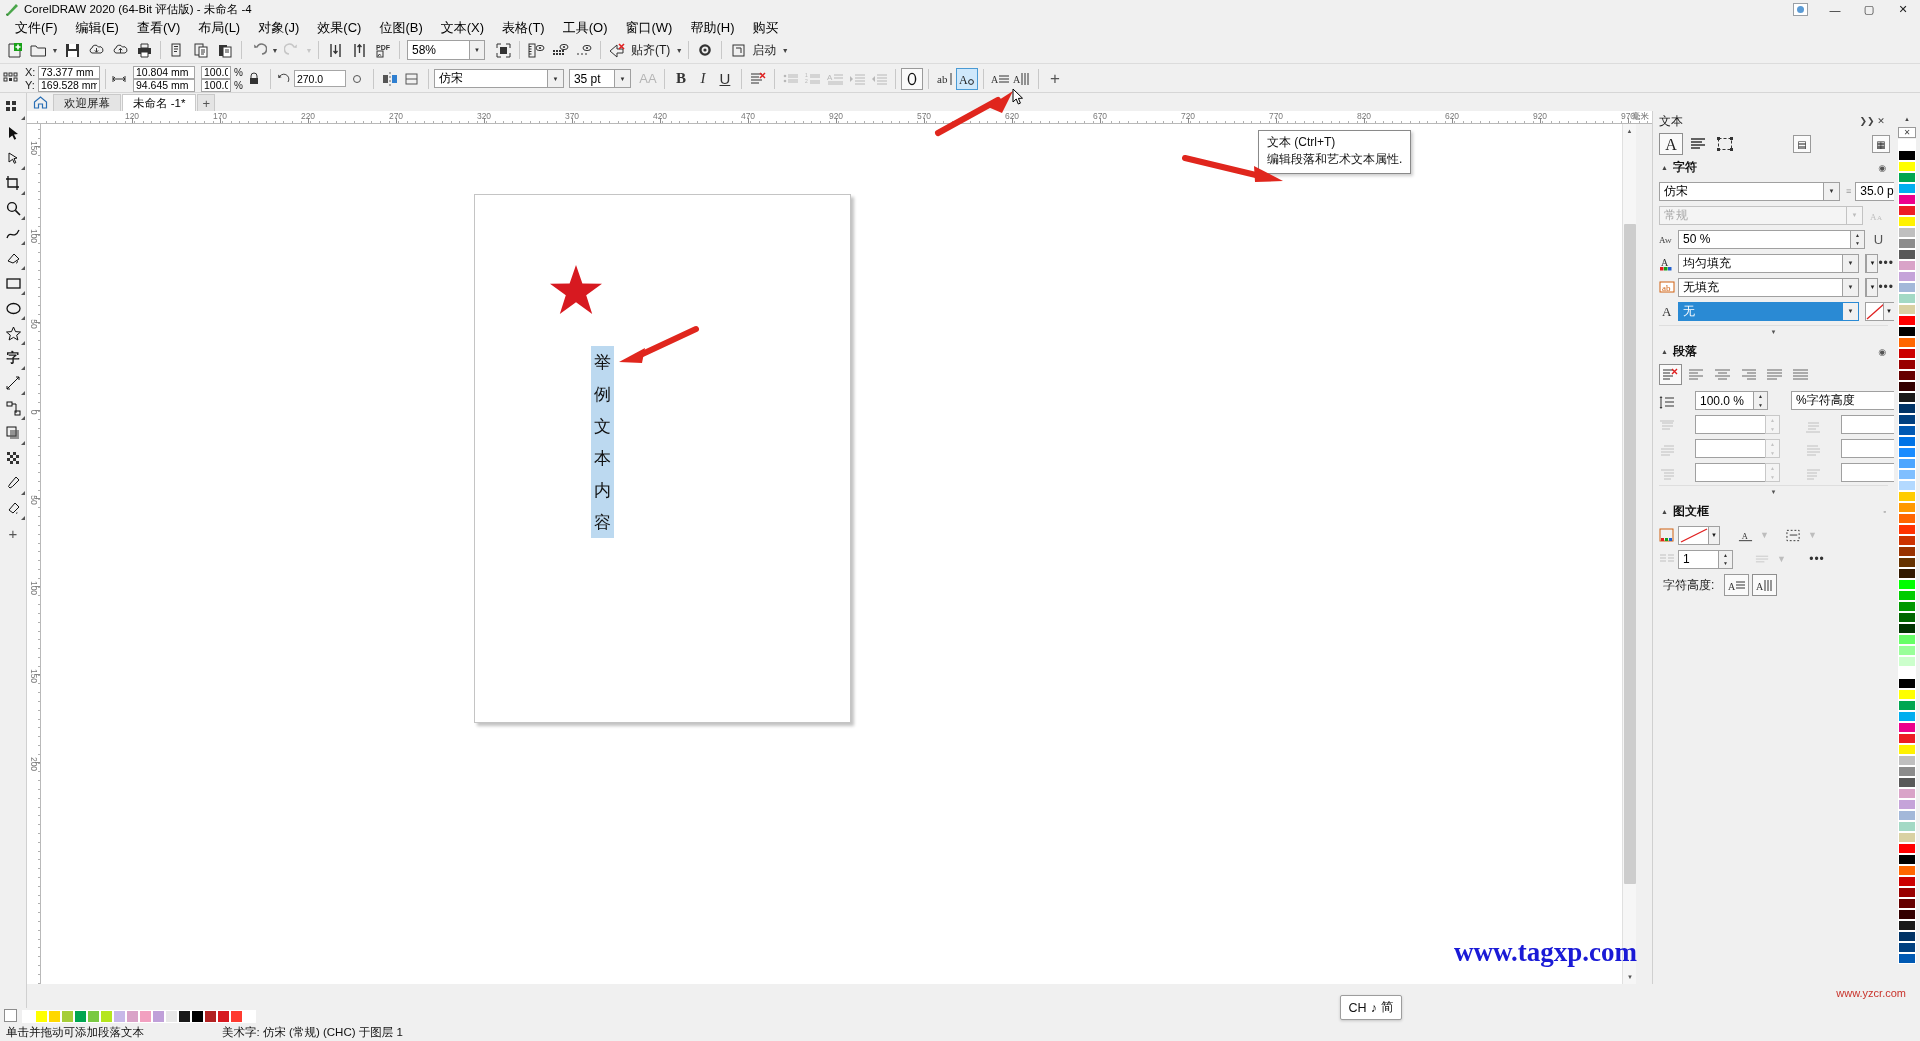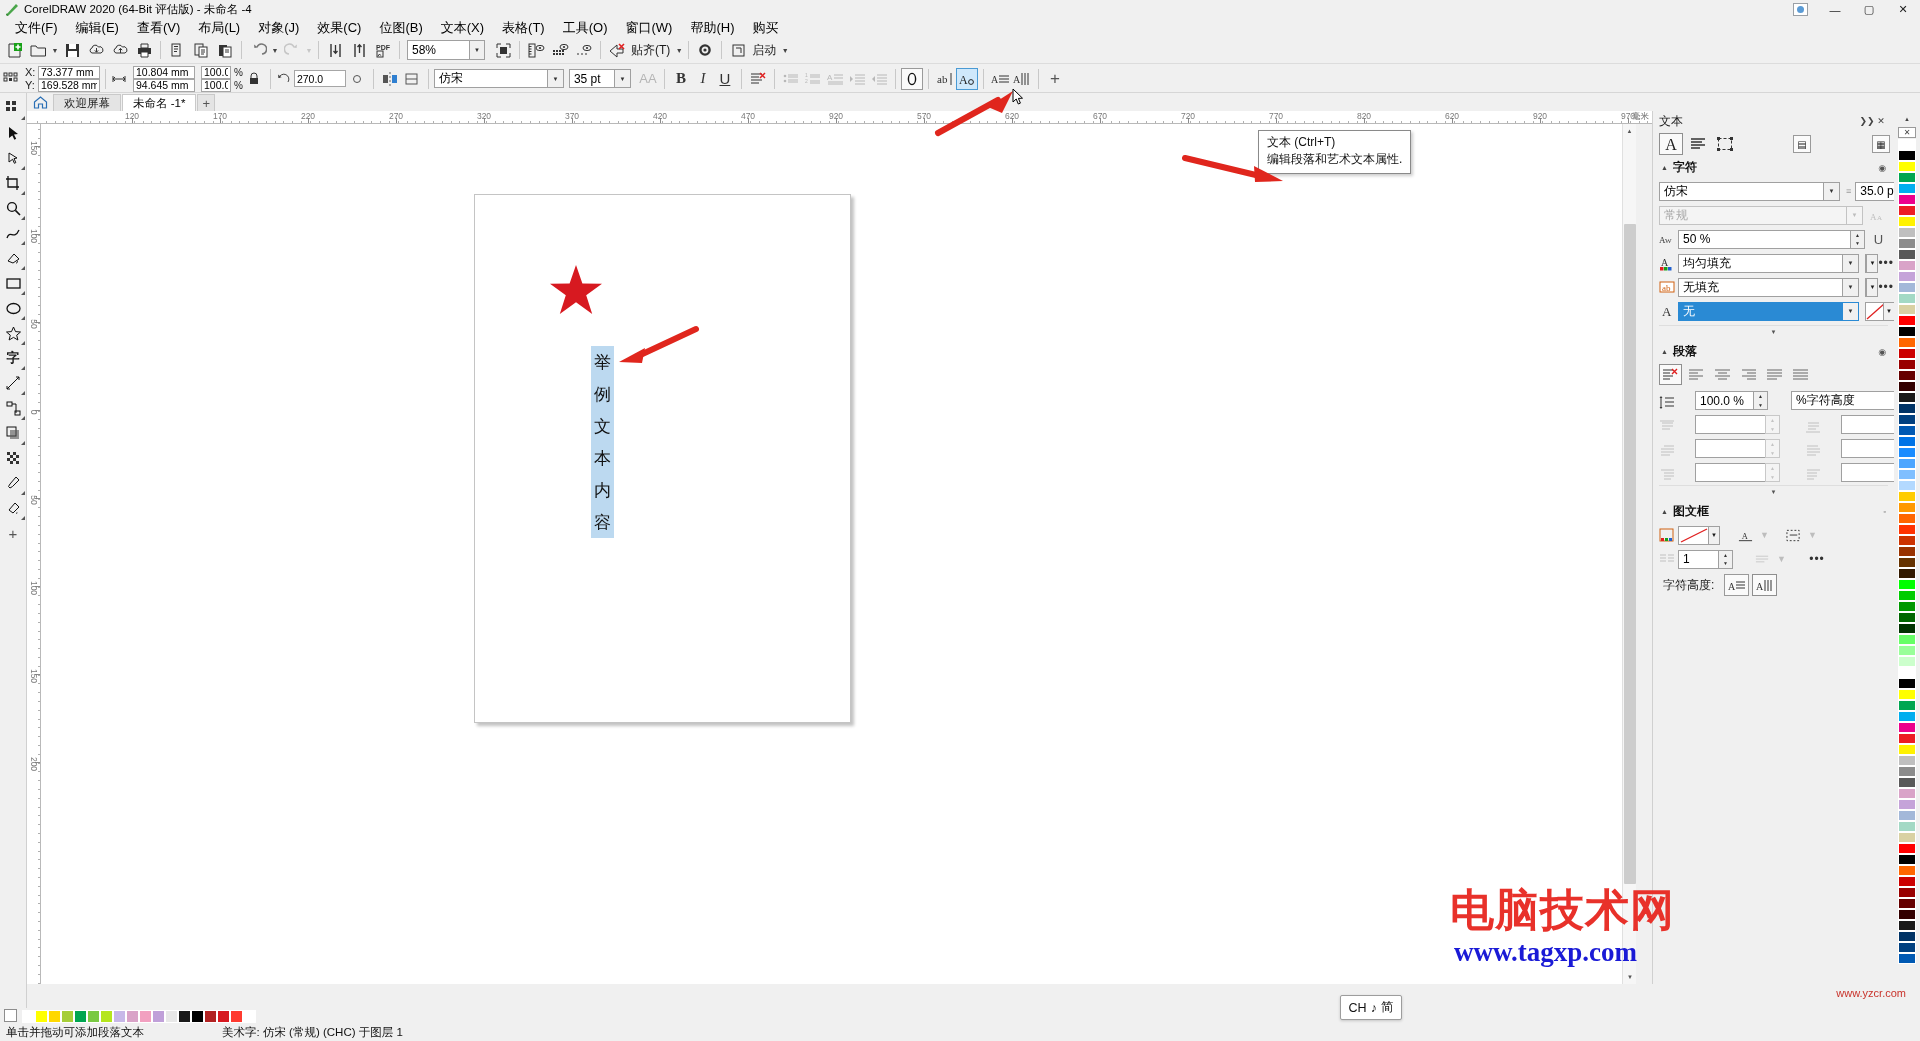--- a/index.html
+++ b/index.html
@@ -1706,18 +1706,17 @@
     <span class="sb-text2">美术字:  仿宋 (常规) (CHC) 于图层 1</span>
   </div>
 
   <div class="ime">
     <span>CH</span>
     <span>♪</span>
     <span>简</span>
   </div>
 
   <div class="wm">
-    <span class="wm-text">电脑技术网</span>
     <span class="wm-url">www.tagxp.com</span>
     <span class="wm-sub">www.yzcr.com</span>
   </div>
 
 </div>
 
 </body></html>

